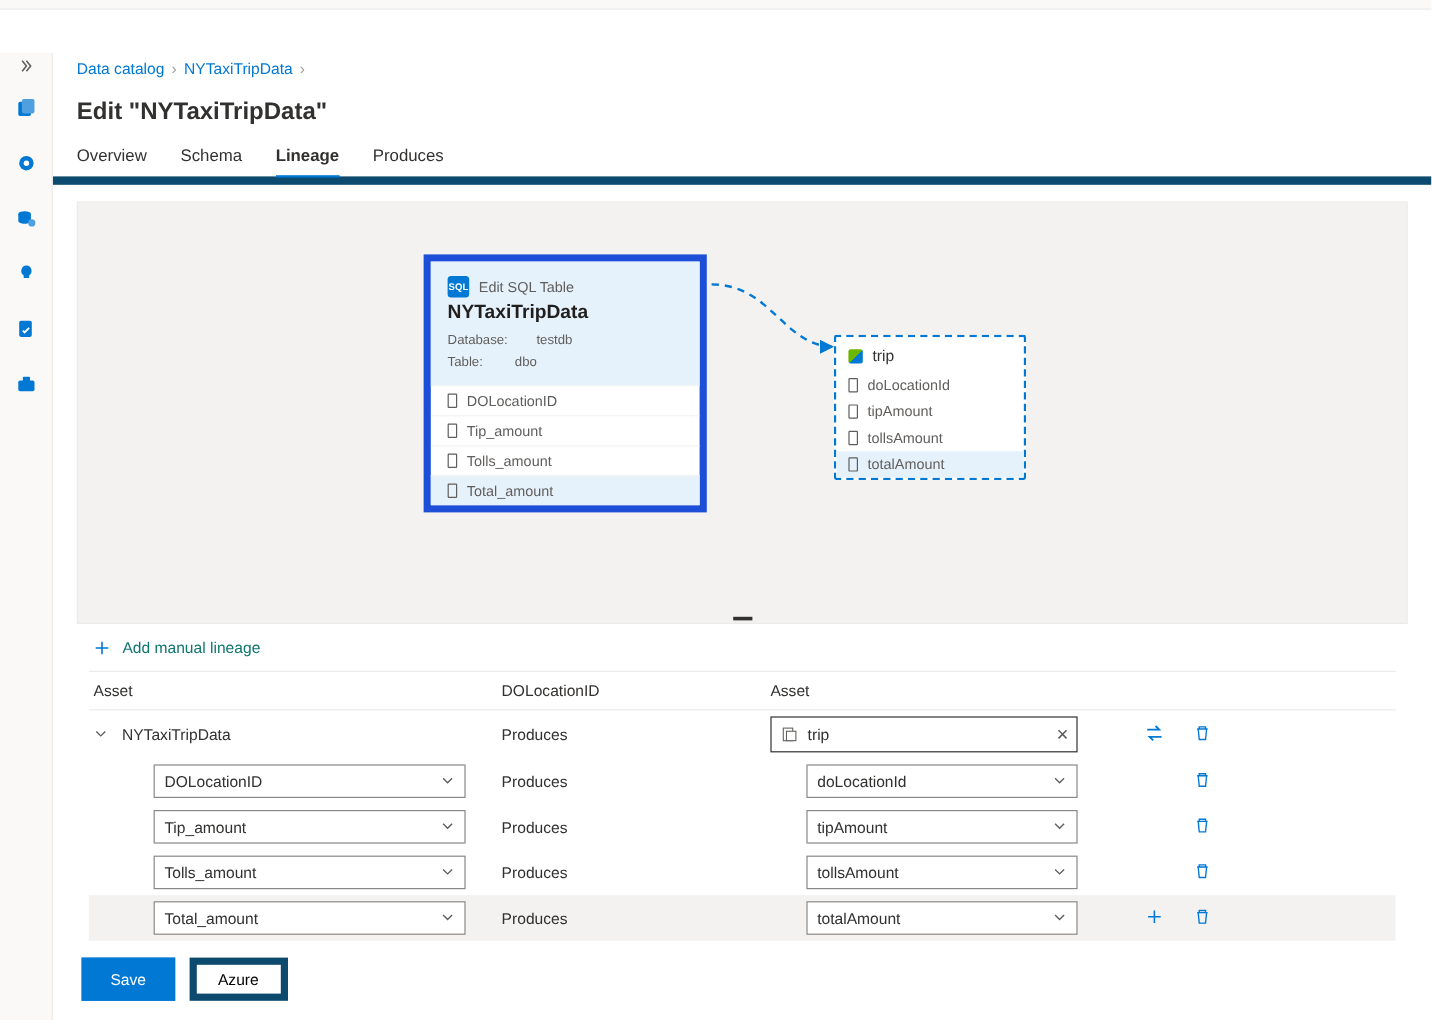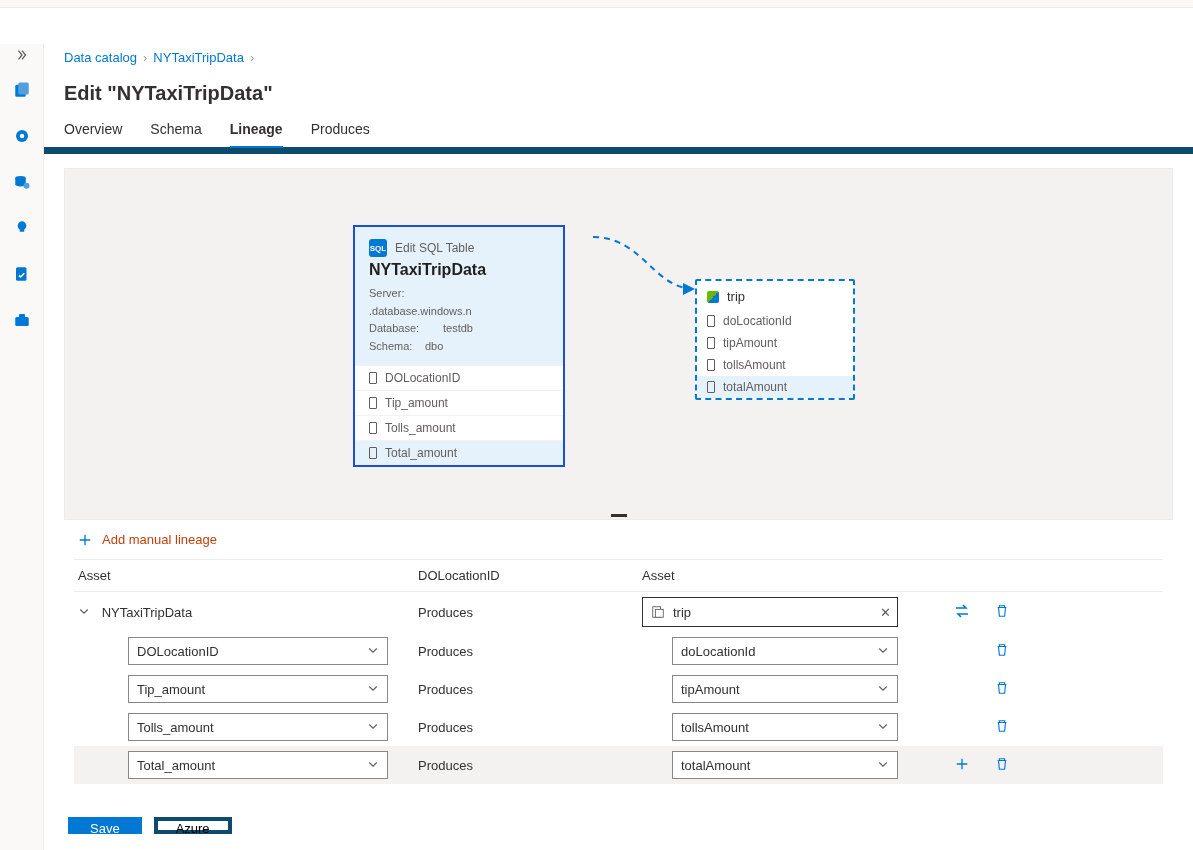--- a/index.html
+++ b/index.html
@@ -24,21 +24,21 @@
 
 .tabs { display: flex; gap: 28px; padding: 0 20px; border-bottom: 7px solid #0c4a6e; }
 .tab { padding-bottom: 10px; cursor: pointer; font-size: 14px; color: #323130; position: relative; }
 .tab.active { font-weight: 700; }
 .tab.active::after { content: ""; position: absolute; left: 0; right: 0; bottom: -1px; height: 2px; background: #0078d4; }
 
 .canvas-wrap { padding: 0 20px; }
 .canvas { background: #f3f2f1; border: 1px solid #edebe9; height: 352px; position: relative; margin-top: 14px; }
 
 .node { position: absolute; background: #fff; }
-.node-src { left: 288px; top: 56px; width: 212px; border: 2px solid #1d4ed8; }
+.node-src { left: 288px; top: 43px; width: 236px; border: 6px solid #1d4ed8; }
 .node-header { background: #e6f2fb; padding: 12px 14px 10px 14px; }
 .node-type { display: flex; align-items: center; gap: 8px; color: #605e5c; font-size: 12px; }
 .node-title { font-size: 16px; font-weight: 700; margin-top: 4px; color: #201f1e; }
 .node-meta { font-size: 11px; color: #605e5c; margin-top: 6px; line-height: 1.6; }
 .node-meta .lab { display: inline-block; width: 56px; }
 .node-cols { }
 .node-col { display: flex; align-items: center; gap: 8px; padding: 5px 14px; font-size: 12px; color: #605e5c; border-top: 1px solid #f3f2f1; }
 .node-col.hl { background: #e6f2fb; }
 
 .node-dst { left: 630px; top: 110px; width: 160px; border: 2px dashed #0078d4; border-radius: 2px; }
@@ -47,21 +47,21 @@
 .node-dst-col.hl { background: #e6f2fb; }
 
 .grip { position: absolute; left: 50%; bottom: 2px; width: 16px; height: 3px; transform: translateX(-50%); }
 .grip::before { content: ""; display: block; border-top: 3px solid #323130; }
 
 svg.edge { position: absolute; left: 528px; top: 60px; overflow: visible; pointer-events: none; }
 
 .section-hdr { display: flex; align-items: center; justify-content: space-between; padding: 14px 30px 12px 30px; font-weight: 600; font-size: 13px; border-bottom: 1px solid #edebe9; }
 .section-hdr .chev { color: #605e5c; }
 
-.addrow { display: flex; align-items: center; gap: 10px; padding: 12px 34px; color: #c2410c; cursor: pointer; font-size: 13px; }
+.addrow { display: flex; align-items: center; gap: 10px; padding: 12px 34px; color: #0f766e; cursor: pointer; font-size: 13px; }
 
 .grid { padding: 0 30px; }
 .grid-head { display: flex; padding: 8px 4px; color: #323130; font-size: 13px; border-top: 1px solid #edebe9; border-bottom: 1px solid #edebe9; }
 .col-a { width: 340px; }
 .col-b { width: 224px; }
 .col-c { width: 300px; }
 .col-d { width: 40px; text-align: center; }
 .col-e { width: 40px; text-align: center; }
 
 .grid-row { display: flex; align-items: center; padding: 5px 4px; font-size: 13px; min-height: 36px; }
@@ -73,21 +73,21 @@
 .combo .caret { color: #605e5c; }
 .combo.asset { width: 260px; margin-left: 50px; }
 .combo.asset2 { width: 226px; margin-left: 30px; }
 
 .assetbox { display: flex; align-items: center; border: 1px solid #323130; height: 30px; padding: 0 6px 0 8px; gap: 8px; width: 256px; }
 .assetbox .x { margin-left: auto; color: #605e5c; cursor: pointer; }
 
 .iconbtn { color: #0078d4; cursor: pointer; display: inline-flex; align-items: center; justify-content: center; }
 
 .footer { position: absolute; left: 68px; bottom: 16px; display: flex; gap: 12px; }
-.btn { height: 17px; padding: 0 18px; font-size: 13px; cursor: pointer; border: 4px solid #0c4a6e; background: #fff; }
+.btn { height: 36px; padding: 0 18px; font-size: 13px; cursor: pointer; border: 6px solid #0c4a6e; background: #fff; }
 .btn.primary { background: #0078d4; color: #fff; border-color: #0078d4; }
 
 .sql-badge { width: 18px; height: 18px; background: #0078d4; border-radius: 3px; display: inline-flex; align-items: center; justify-content: center; color: #fff; font-size: 8px; font-weight: 700; }
 .col-glyph { width: 8px; height: 12px; border: 1px solid #605e5c; border-radius: 1px; display: inline-block; }
 .ds-glyph { width: 12px; height: 12px; display: inline-block; position: relative; }
 .ds-glyph::before { content: ""; position: absolute; inset: 0; background: linear-gradient(135deg,#6bb700 50%,#0078d4 50%); border-radius: 2px; }
 </style>
 </head>
 <body>
 
@@ -167,23 +167,22 @@
         </svg>
 
         <div class="node node-src">
           <div class="node-header">
             <div class="node-type">
               <span class="sql-badge">SQL</span>
               <span>Edit SQL Table</span>
             </div>
             <div class="node-title">NYTaxiTripData</div>
             <div class="node-meta">
-              <div><span class="lab">Server:</span><span style="display:inline-block;width:60px"></span><span>.database.windows.n</span></div>
               <div><span class="lab">Database:</span><span style="display:inline-block;width:18px"></span><span>testdb</span></div>
-              <div><span class="lab">Schema:</span><span>dbo</span></div>
+              <div><span class="lab">Table:</span><span>dbo</span></div>
             </div>
           </div>
           <div class="node-cols">
             <div class="node-col">
                 <span class="col-glyph"></span>
                 <span>DOLocationID</span>
               </div>
             <div class="node-col">
                 <span class="col-glyph"></span>
                 <span>Tip_amount</span>

